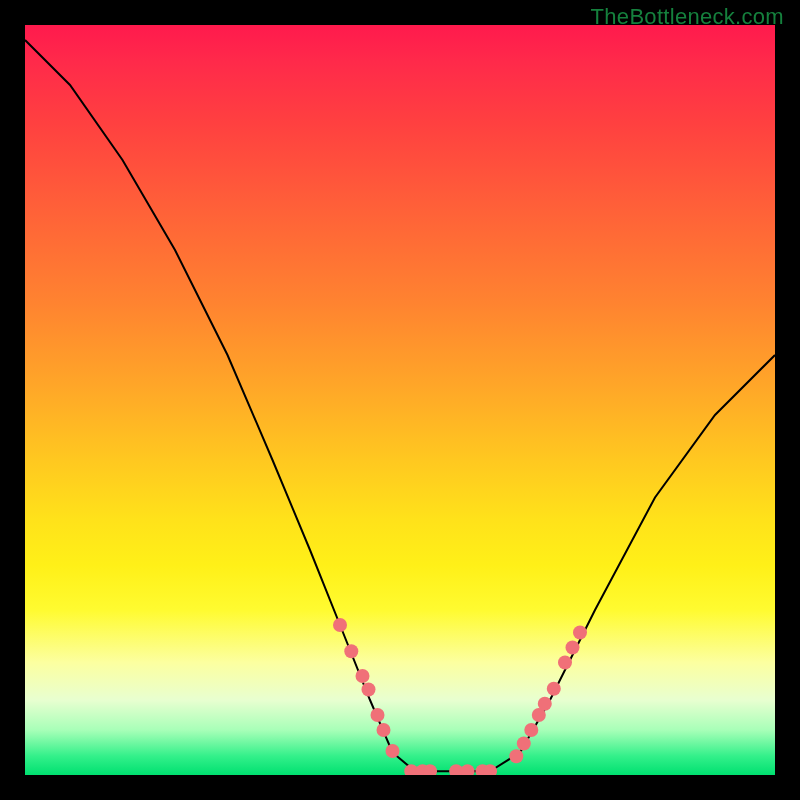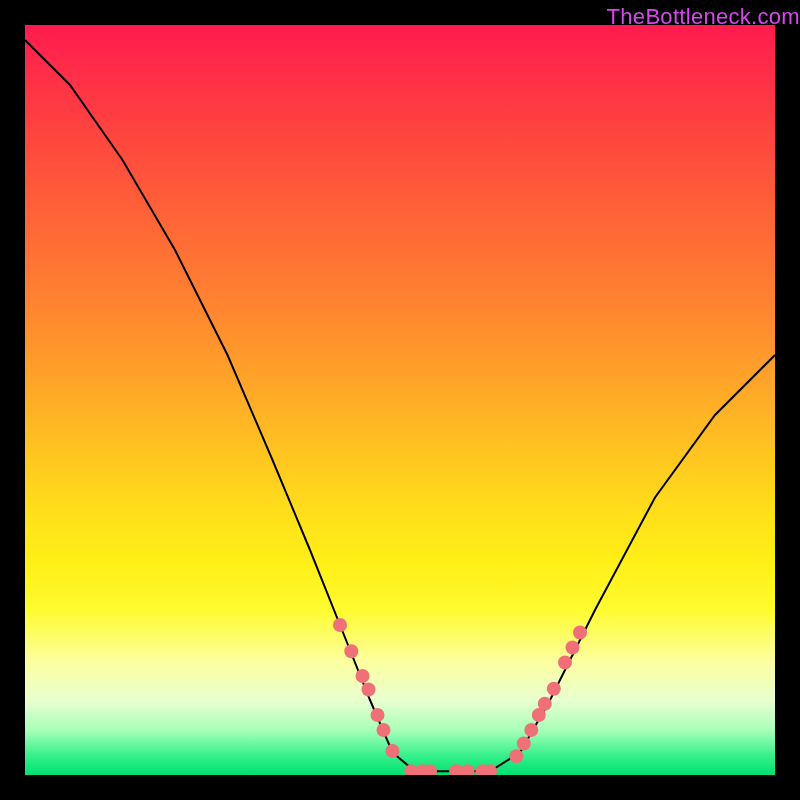--- a/index.html
+++ b/index.html
@@ -11,22 +11,22 @@
     font-family: Arial, Helvetica, sans-serif;
   }
   .outer {
     position: absolute;
     inset: 0;
     background: #000;
   }
   .watermark {
     position: absolute;
     top: 4px;
-    right: 0;
-    color: #d946ef;
+    right: 16px;
+    color: #15803d;
     font-size: 22px;
     font-weight: 500;
     letter-spacing: 0.3px;
     z-index: 20;
   }
   .plot-frame {
     position: absolute;
     left: 25px;
     top: 25px;
     width: 750px;

